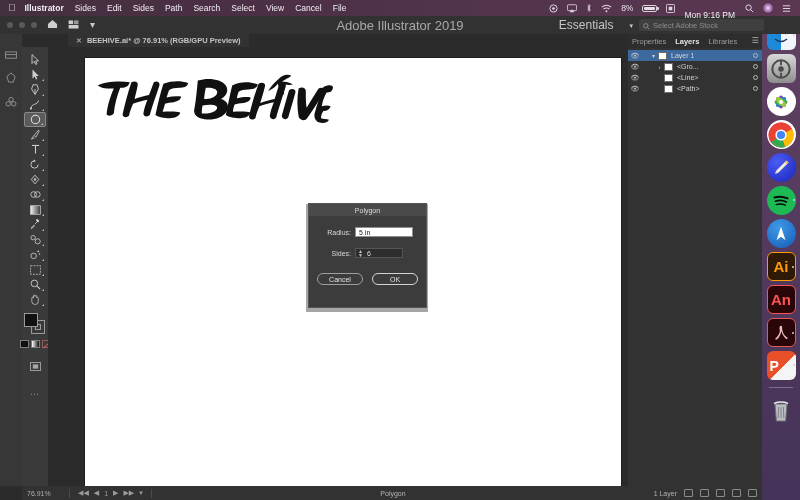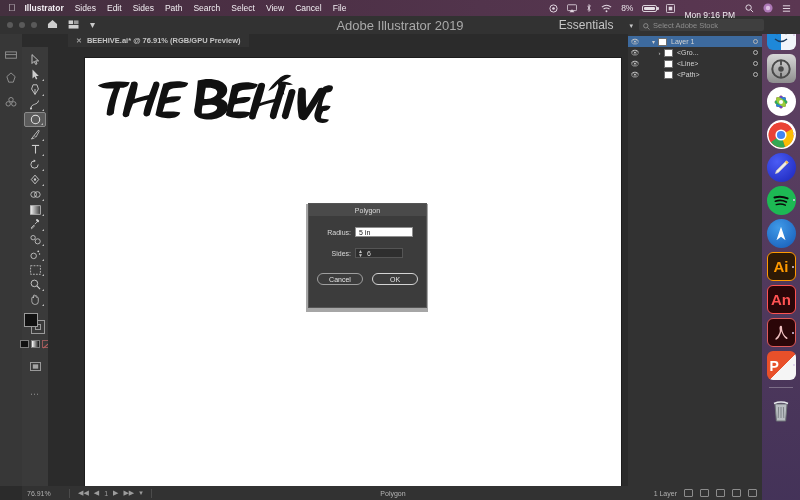--- a/index.html
+++ b/index.html
@@ -502,20 +502,26 @@
             <path d="M257 28 C261 25 266 27 266 31 C266 39 266 46 267 52 C272 44 277 36 282 28 C286 25 291 28 289 32 C282 44 274 56 267 66 C263 69 258 67 257 63 C255 51 255 39 257 28 Z"></path>
 
             <path d="M288 26 C294 23 300 23 300 27 C299 32 296 33 292 33 C289 38 287 44 286 50 C290 49 294 49 297 50 C296 54 292 56 288 56 C286 59 285 62 285 65 C288 66 292 66 295 67 C293 71 287 72 282 70 C278 68 276 64 277 59 C280 48 284 36 288 26 Z"></path>
           </g>
         </svg>
       </div>
     </div>
   </div>
 
   <div class="rpanel">
+    <div class="rtabs">
+      <span class="rtab">Properties</span>
+      <span class="rtab active">Layers</span>
+      <span class="rtab">Libraries</span>
+      <span class="rmenu">☰</span>
+    </div>
     <div class="layer-rows">
       <div class="lrow sel">
         <span class="eye">👁</span>
         <span class="lock"></span>
         <span class="chev">▾</span>
         <span class="thumb"></span>
         <span class="lname">Layer 1</span>
         <span class="circ"></span>
       </div>
       <div class="lrow indent">

